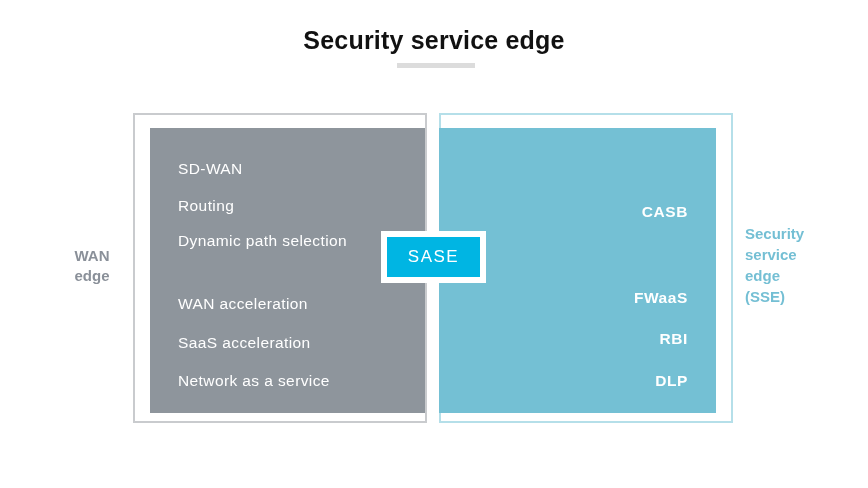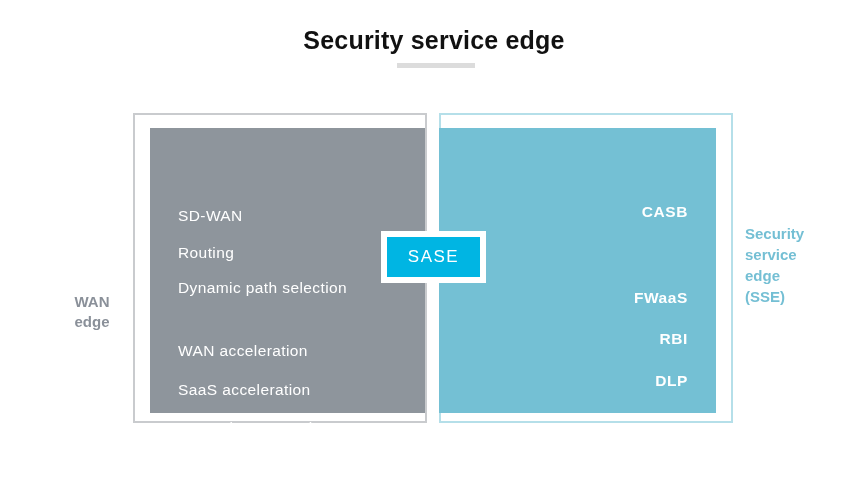--- a/index.html
+++ b/index.html
@@ -78,21 +78,20 @@
     color: var(--box-item-text);
     font-size: 15.5px;
     line-height: 22px;
   }
   .gray .box-item {
     left: 28px;
     width: 170px;
     font-weight: 400;
     letter-spacing: 0.4px;
     text-align: left;
-    margin-top: 47px;
   }
   .blue .box-item {
     right: 28px;
     width: 200px;
     font-weight: 700;
     letter-spacing: 0.6px;
     text-align: right;
   }
 
   .side-label {
@@ -101,21 +100,20 @@
     font-size: 15px;
     white-space: pre-line;
   }
   .side-label.wan {
     top: 246px;
     left: 57px;
     width: 70px;
     text-align: center;
     line-height: 20px;
     color: var(--wan-label-text);
-    margin-top: 46px;
   }
   .side-label.sse {
     top: 223px;
     left: 745px;
     width: 100px;
     text-align: left;
     line-height: 21px;
     color: var(--sse-label-text);
   }
 

